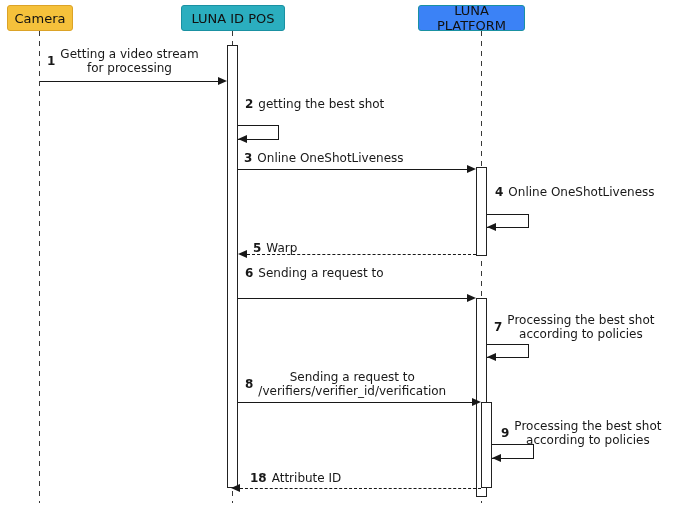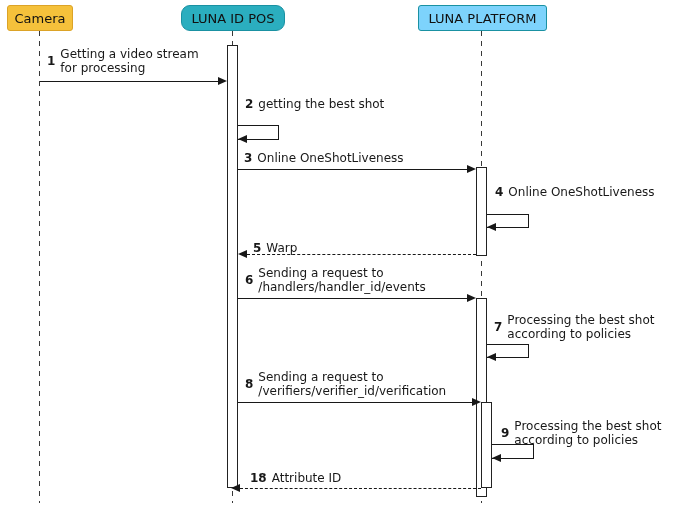--- a/index.html
+++ b/index.html
@@ -1,28 +1,28 @@
 <!DOCTYPE html>
 <html><head>
 <meta charset="utf-8">
 <style>
   html,body{margin:0;padding:0;background:#ffffff;}
   .diagram{
     position:relative;width:678px;height:511px;background:#ffffff;
-    font-family:"DejaVu Sans",sans-serif;color:#181818;overflow:hidden;
+    font-family:"DejaVu Sans",sans-serif;color:#181818;overflow:hidden;text-align:center;
   }
   
   .participant{
     position:absolute;top:5px;height:26px;box-sizing:border-box;
     display:flex;align-items:center;justify-content:center;
     border-radius:3px;font-size:13px;color:#111;border:1.5px solid;
   }
   .p-camera{left:7px;width:66px;background:#F5C13B;border-color:#DCA327;}
-  .p-pos{left:181px;width:104px;background:#2BAEBF;border-color:#1A91A2;border-radius:9px;}
-  .p-platform{left:418px;width:129px;background:#7dd3fc;border-color:#1A91A2;}
+  .p-pos{left:181px;width:104px;background:#2BAEBF;border-color:#1A91A2;}
+  .p-platform{left:418px;width:107px;background:#3b82f6;border-color:#1A91A2;}
   
   .lifeline{
     position:absolute;top:31px;height:472px;width:1px;
     background:repeating-linear-gradient(to bottom,#383838 0 5px,transparent 5px 10px);
   }
   .ll-camera{left:39px;}
   .ll-pos{left:232px;}
   .ll-platform{left:481px;}
   
   .bar{
@@ -152,21 +152,20 @@
       <span>Warp</span>
     </span>
   </div>
 
   <div class="arrow a6"></div>
   <div class="head head-r h6"></div>
   <div class="msg m6">
     <span class="num">6</span>
     <span class="lines">
       <span>Sending a request to</span>
-      <span>/handlers/handler_id/events</span>
     </span>
   </div>
 
   <div class="selfloop loop7"></div>
   <div class="head head-l h7"></div>
   <div class="msg m7">
     <span class="num">7</span>
     <span class="lines">
       <span>Processing the best shot</span>
       <span>according to policies</span>

